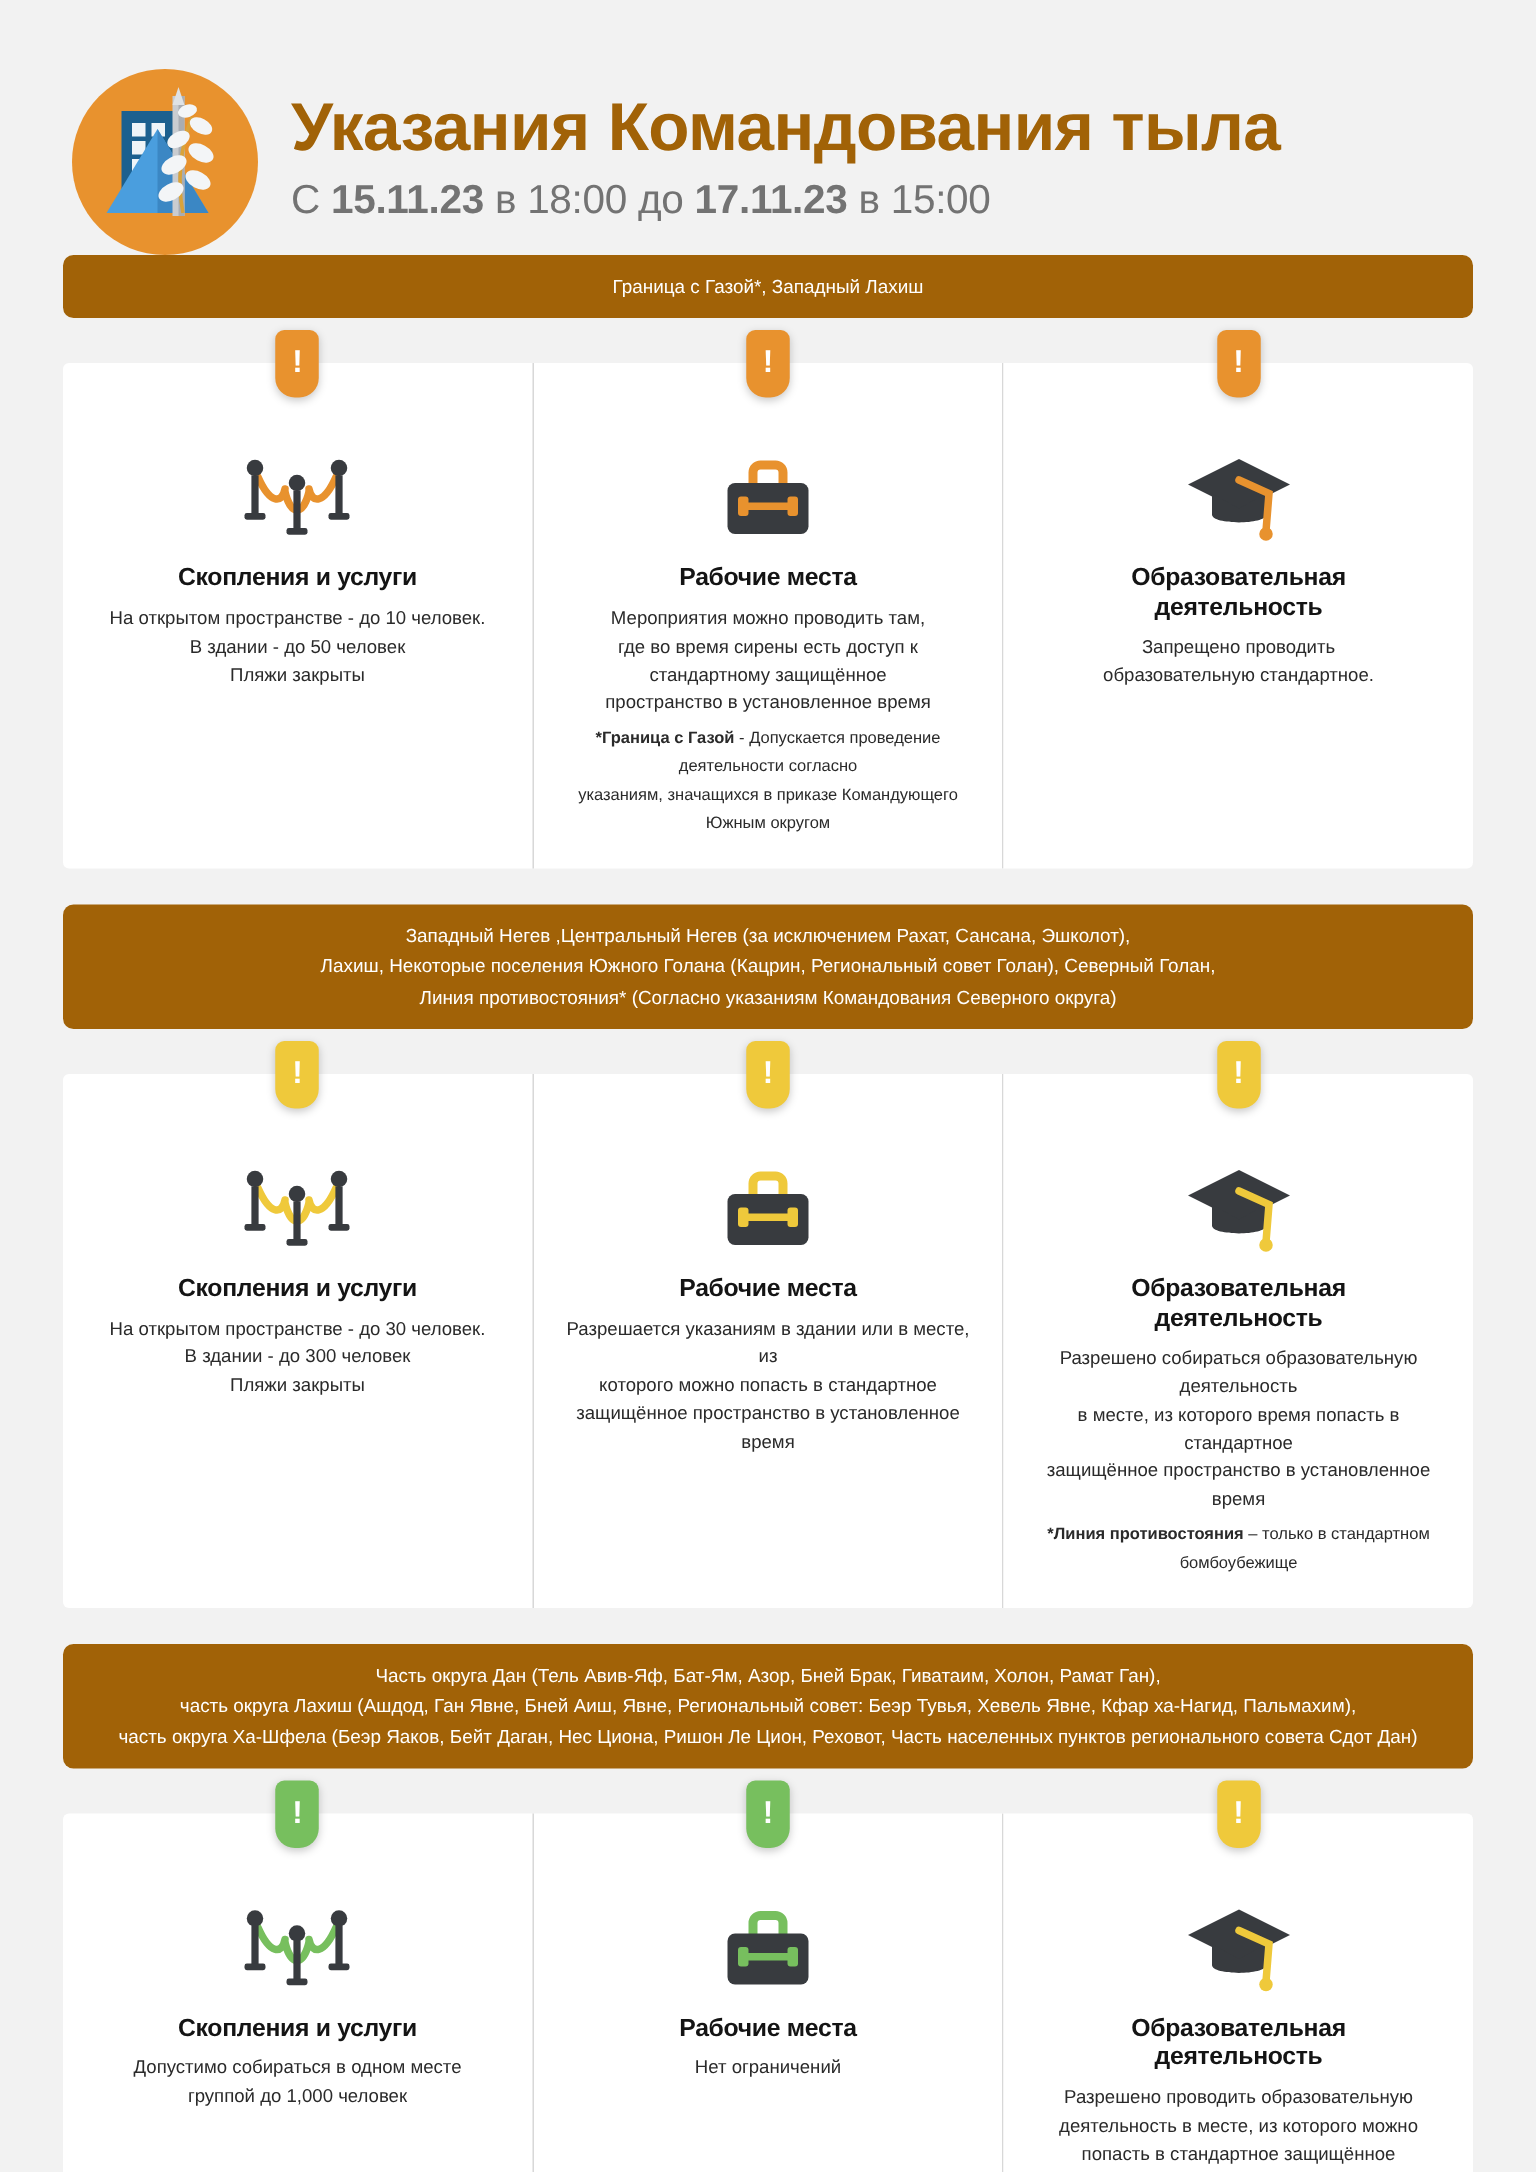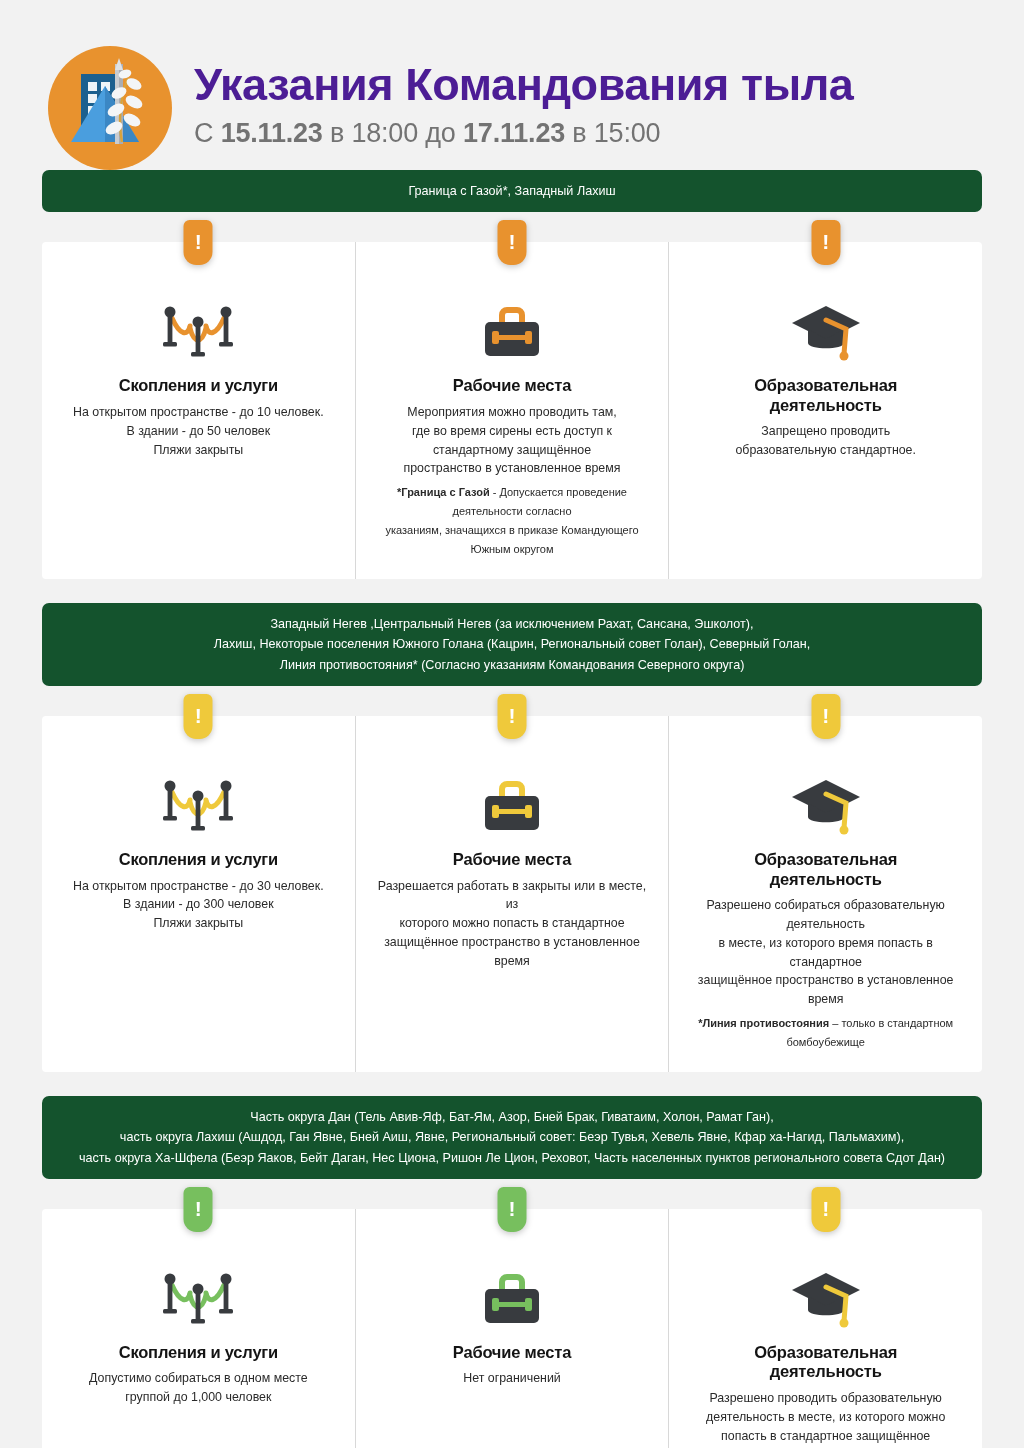--- a/index.html
+++ b/index.html
@@ -33,42 +33,42 @@
     background: #e8922e;
     position: relative;
     overflow: hidden;
   }
   .logo-svg { position: absolute; left: 0; top: 0; }
 
   .title-block { margin-left: 22px; padding-bottom: 6px; }
   .main-title {
     font-size: 45px;
     font-weight: bold;
-    color: #4c1d95;
+    color: #a16207;
     letter-spacing: -0.4px;
     line-height: 1.05;
     white-space: nowrap;
   }
   .sub-title {
     margin-top: 9px;
     font-size: 27px;
     color: #737373;
     font-weight: normal;
     letter-spacing: -0.2px;
     white-space: nowrap;
   }
   .sub-title b { font-weight: bold; }
 
   
   .sections { padding: 0 42px; flex: 1 1 auto; }
 
   .section { margin-bottom: 0; }
 
   .section-band {
-    background: #14532d;
+    background: #a16207;
     border-radius: 7px;
     color: #ffffff;
     text-align: center;
     padding: 11px 26px;
     font-size: 12.6px;
     line-height: 1.62;
     font-weight: 500;
   }
   .section-band .line { display: block; white-space: nowrap; }
 
@@ -337,21 +337,21 @@
               <svg width="70" height="66" viewBox="0 0 70 66">
       <path d="M25 24 V17 a5 5 0 0 1 5-5 h10 a5 5 0 0 1 5 5 V24" stroke="#efc93b" stroke-width="6" fill="none" stroke-linecap="round"></path>
       <rect x="8" y="24" width="54" height="34" rx="5" fill="#383b3f"></rect>
       <rect x="18" y="37" width="34" height="5" fill="#efc93b"></rect>
       <rect x="15" y="33" width="7" height="13" rx="2" fill="#efc93b"></rect>
       <rect x="48" y="33" width="7" height="13" rx="2" fill="#efc93b"></rect>
       </svg>
             </div>
             <div class="card-title">Рабочие места</div>
             <div class="card-body">
-              <span style="display: block;">Разрешается работать в закрыты или в месте, из</span>
+              <span style="display: block;">Разрешается указаниям в здании или в месте, из</span>
               <span style="display: block;">которого можно попасть в стандартное</span>
               <span style="display: block;">защищённое пространство в установленное время</span>
             </div>
           </div>
           <div class="card">
             <div class="badge">
               <span class="shape" style="background:#efc93b"></span>
               <span class="glyph">!</span>
             </div>
             <div class="icon-box">

